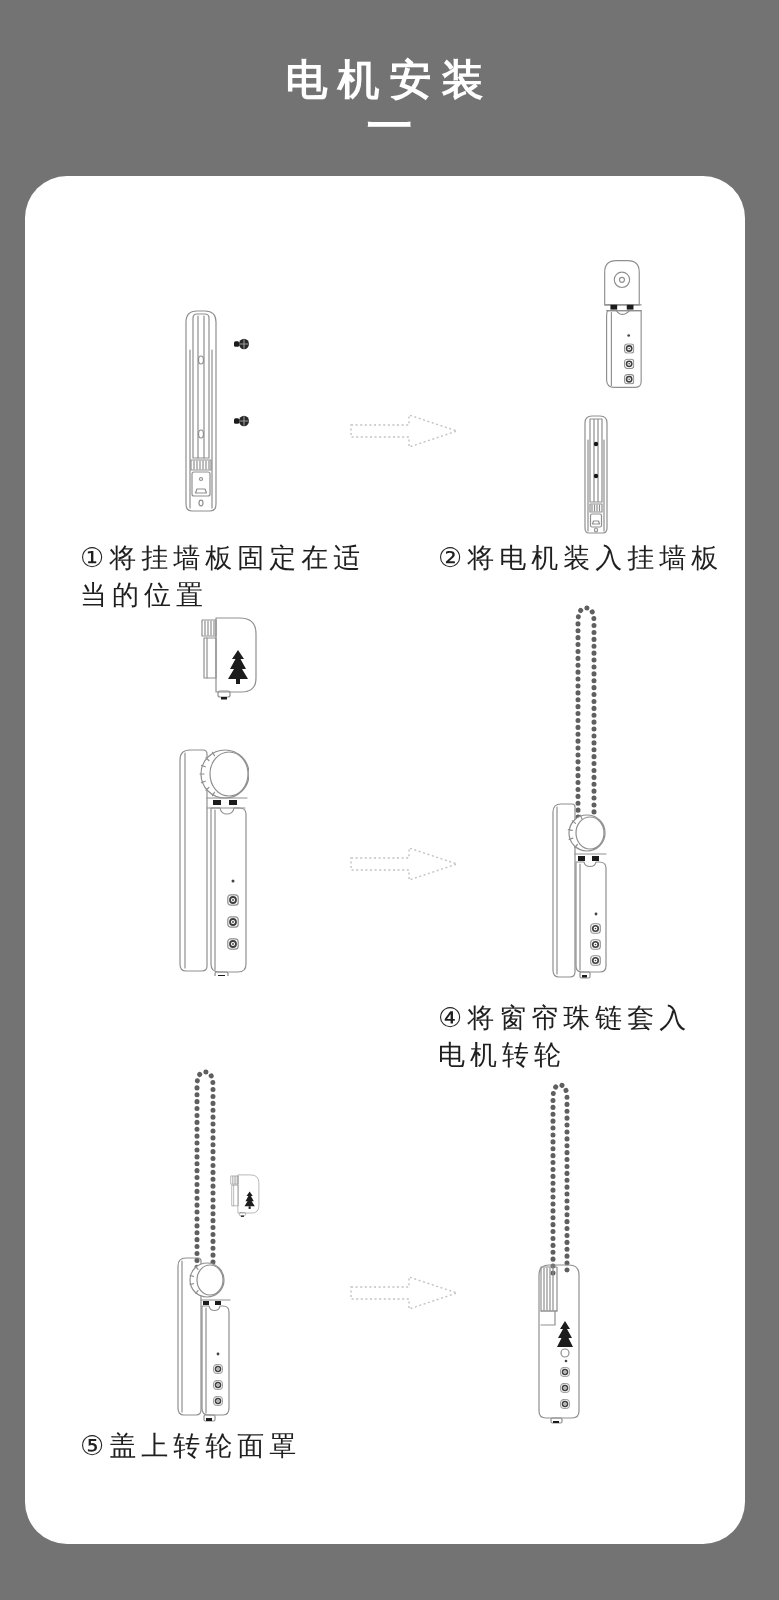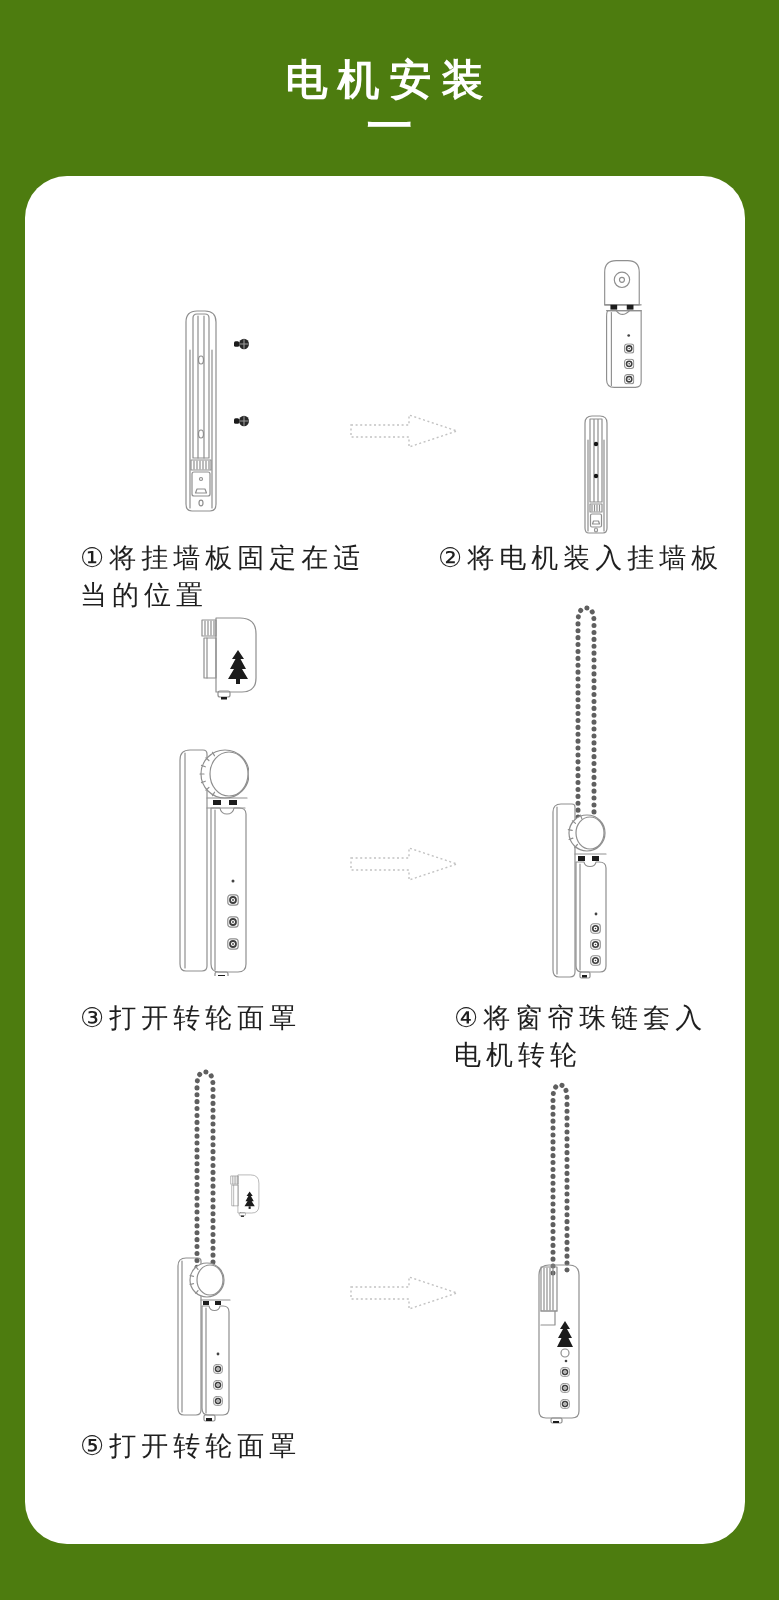--- a/index.html
+++ b/index.html
@@ -1,16 +1,16 @@
 <!DOCTYPE html>
 <html><head>
 <meta charset="utf-8">
 <style>
   html,body{margin:0;padding:0;}
-  .page{position:relative;width:779px;height:1600px;background:#4d7c0f;
+  .page{position:relative;width:779px;height:1600px;background:#737373;
         font-family:"Liberation Sans","DejaVu Sans",sans-serif;overflow:hidden;}
   .title{position:absolute;top:56px;left:0;width:100%;text-align:center;
          color:#ffffff;font-size:42px;font-weight:bold;letter-spacing:10px;line-height:48px;}
   .divider{position:absolute;top:100px;left:0;width:100%;text-align:center;
          color:#ffffff;font-size:46px;font-weight:bold;line-height:52px;}
   .card{position:absolute;left:25px;top:176px;width:720px;height:1368px;
         background:#ffffff;border-radius:42px;}
   .illus{position:absolute;}
   .caption{position:absolute;font-size:27px;color:#1f1f1f;letter-spacing:5px;
            line-height:37px;font-weight:400;}
@@ -218,36 +218,33 @@
     </svg>
 
   <svg class="illus" style="left:347px;top:843px;width:116px;height:42px" viewBox="0 0 116 42">
       <use href="#sym-arrow"></use>
     </svg>
 
   <svg class="illus" style="left:550px;top:598px;width:58px;height:382px" viewBox="0 0 58 382">
       <use href="#sym-chain-motor"></use>
     </svg>
 
-  <div class="caption" style="left:80px;top:1000px;width:330px">
-    <span>③</span><span>打开转轮面罩</span>
-  </div>
-  <div class="caption" style="left:454px;top:1000px;width:278px">
+  <div class="caption" style="left:438px;top:1000px;width:278px">
     <span>④</span><span>将窗帘珠链套入电机转轮</span>
   </div>
 
   <svg class="illus" style="left:176px;top:1058px;width:90px;height:364px" viewBox="0 0 90 364">
       <use href="#sym-step5"></use>
     </svg>
 
   <svg class="illus" style="left:347px;top:1272px;width:116px;height:42px" viewBox="0 0 116 42">
       <use href="#sym-arrow"></use>
     </svg>
 
   <svg class="illus" style="left:535px;top:1073px;width:50px;height:352px" viewBox="0 0 50 352">
       <use href="#sym-step6"></use>
     </svg>
 
   <div class="caption" style="left:80px;top:1428px;width:330px">
-    <span>⑤</span><span>打开转轮面罩</span>
+    <span>⑤</span><span>盖上转轮面罩</span>
   </div>
 
 </div>
 
 </body></html>

